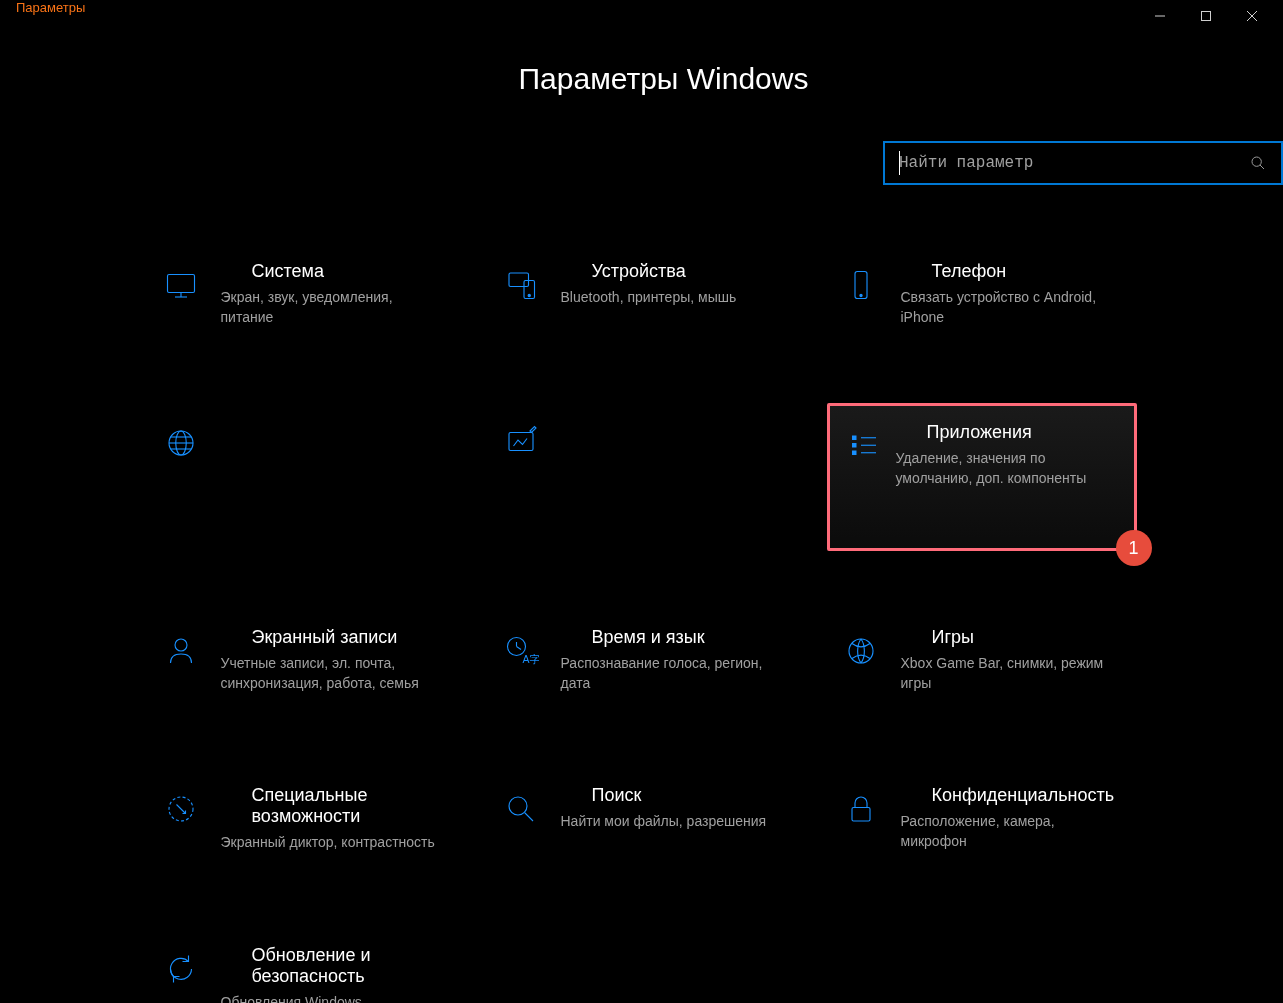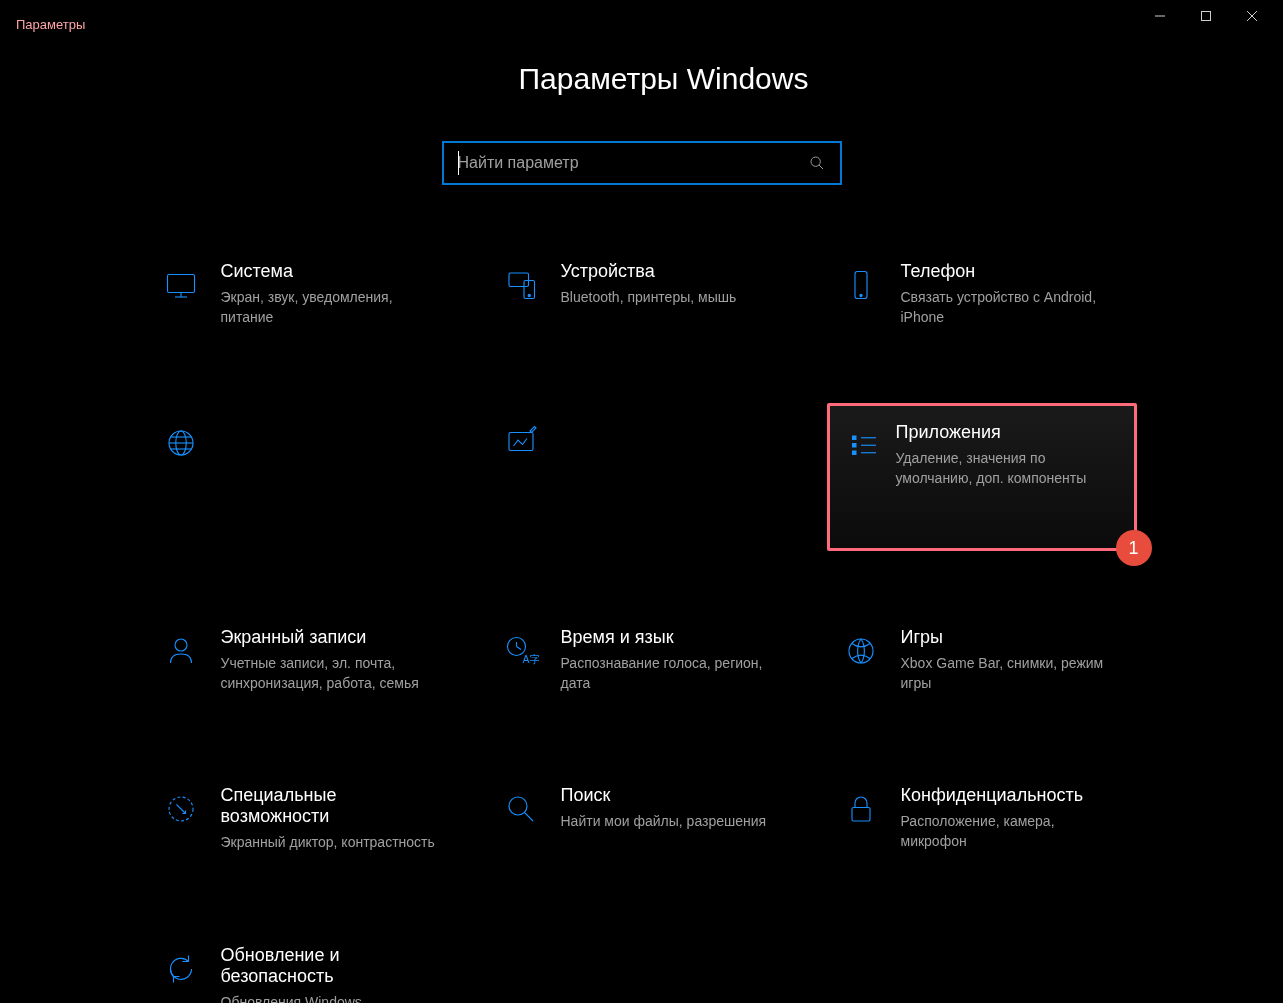--- a/index.html
+++ b/index.html
@@ -8,24 +8,24 @@
     height: 1003px;
     background: #000000;
     font-family: "Segoe UI", Tahoma, sans-serif;
     color: #ffffff;
     overflow: hidden;
     position: relative;
   }
   .titlebar {
     height: 32px;
     display: flex;
-    align-items: flex-end;
+    align-items: flex-start;
     padding: 0 8px;
     font-size: 13px;
-    color: #fca5a5;
+    color: #f97316;
   }
   .titlebar-title { flex: 0 0 auto; padding-left: 8px; }
   .titlebar-spacer { flex: 1; }
   .win-controls { display: flex; }
   .win-btn {
     width: 46px;
     height: 32px;
     display: flex;
     align-items: center;
     justify-content: center;
@@ -39,22 +39,23 @@
   .page-title {
     text-align: center;
     font-size: 30px;
     font-weight: 400;
     color: #ffffff;
     margin-bottom: 45px;
     padding-left: 44px;
   }
   .search-wrap {
     display: flex;
-    justify-content: center;
+    justify-content: flex-end;
     margin-bottom: 60px;
+    font-family: Liberation Mono, monospace;
   }
   .search-box {
     width: 400px;
     height: 44px;
     border: 2px solid #0078d4;
     background: #000;
     display: flex;
     align-items: center;
     padding: 0 14px;
     position: relative;
@@ -117,20 +118,21 @@
     justify-content: center;
     margin-top: 2px;
   }
   .tile-icon svg { stroke: #1890ff; fill: none; stroke-width: 1.5; }
   .tile-text { flex: 1; }
   .tile-title {
     font-size: 18px;
     font-weight: 400;
     color: #ffffff;
     margin-bottom: 6px;
+    margin-left: 31px;
   }
   .tile-desc {
     font-size: 14px;
     color: #a0a0a0;
     line-height: 1.4;
   }
   .callout-badge {
     position: absolute;
     right: -18px;
     bottom: -18px;

